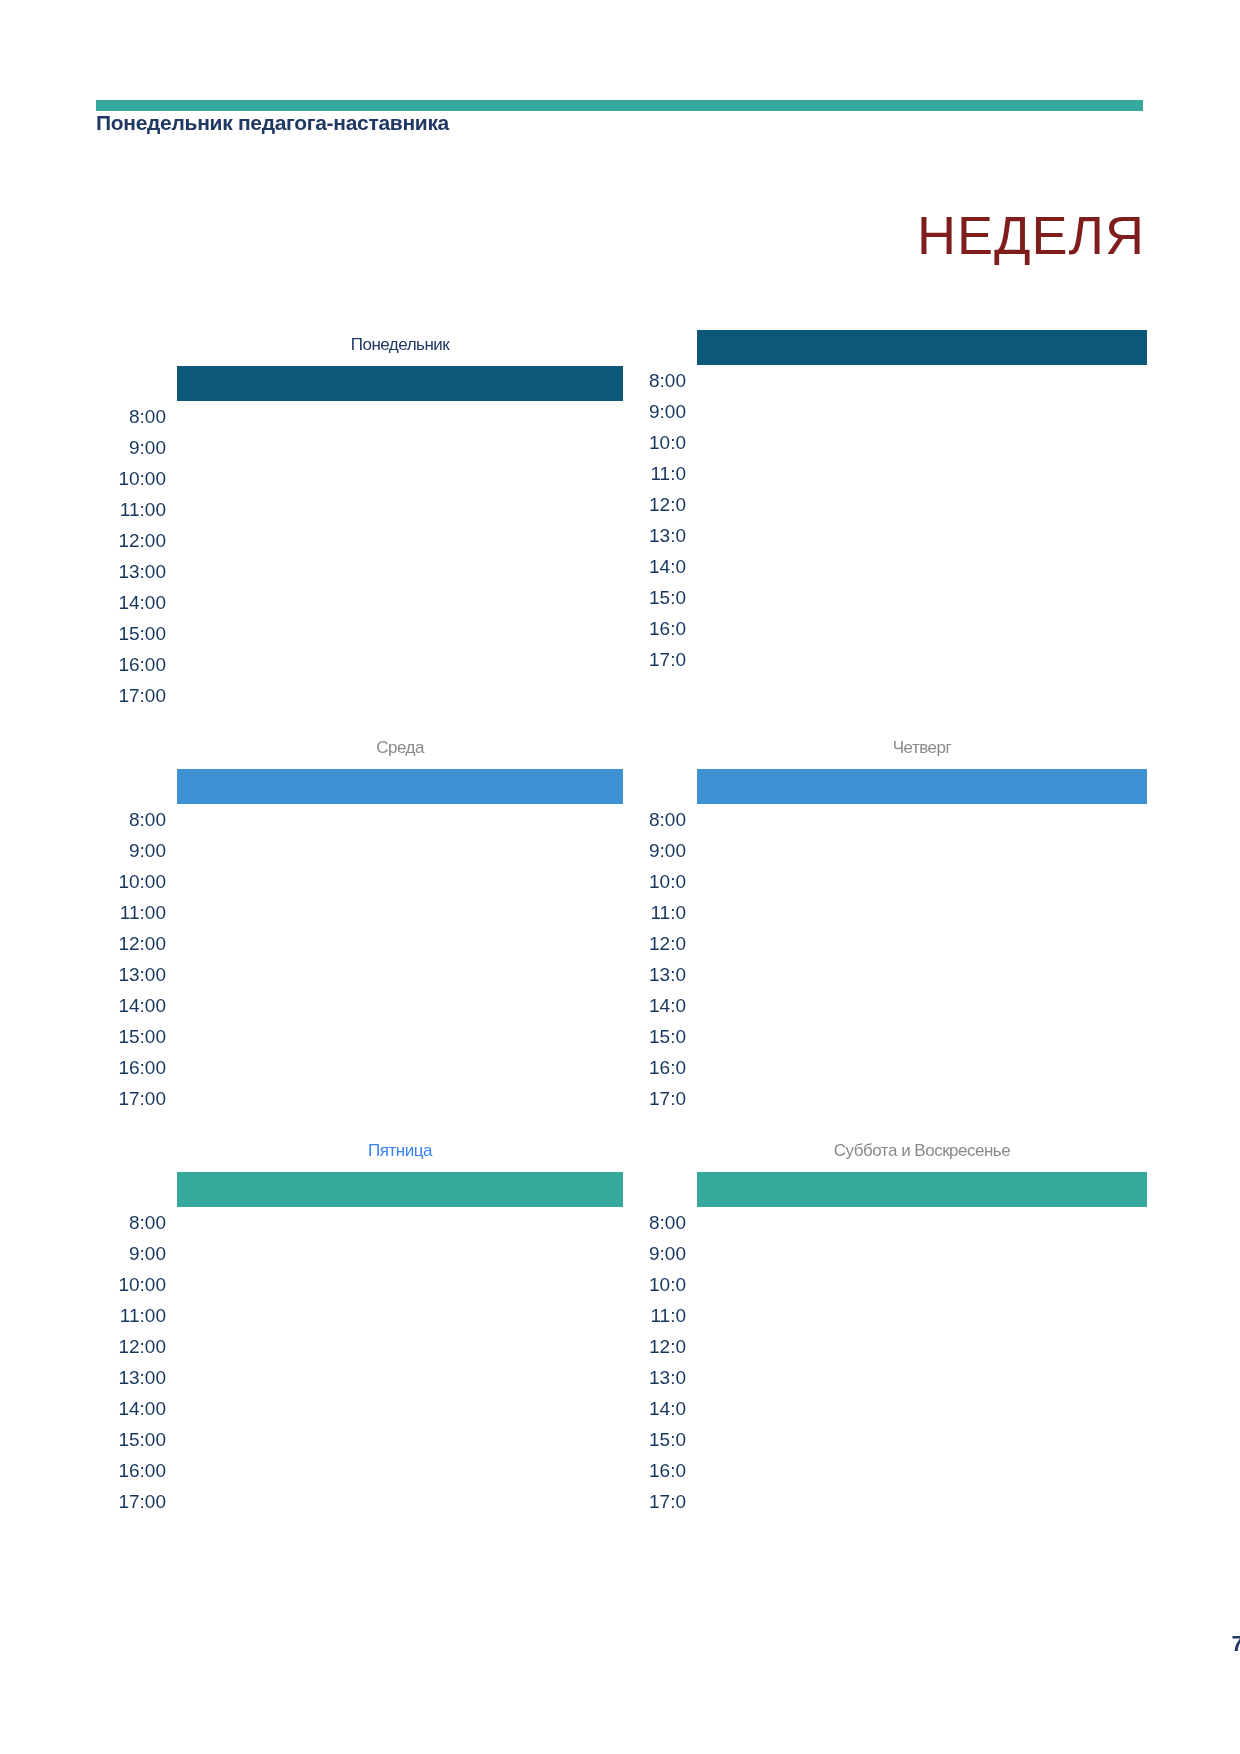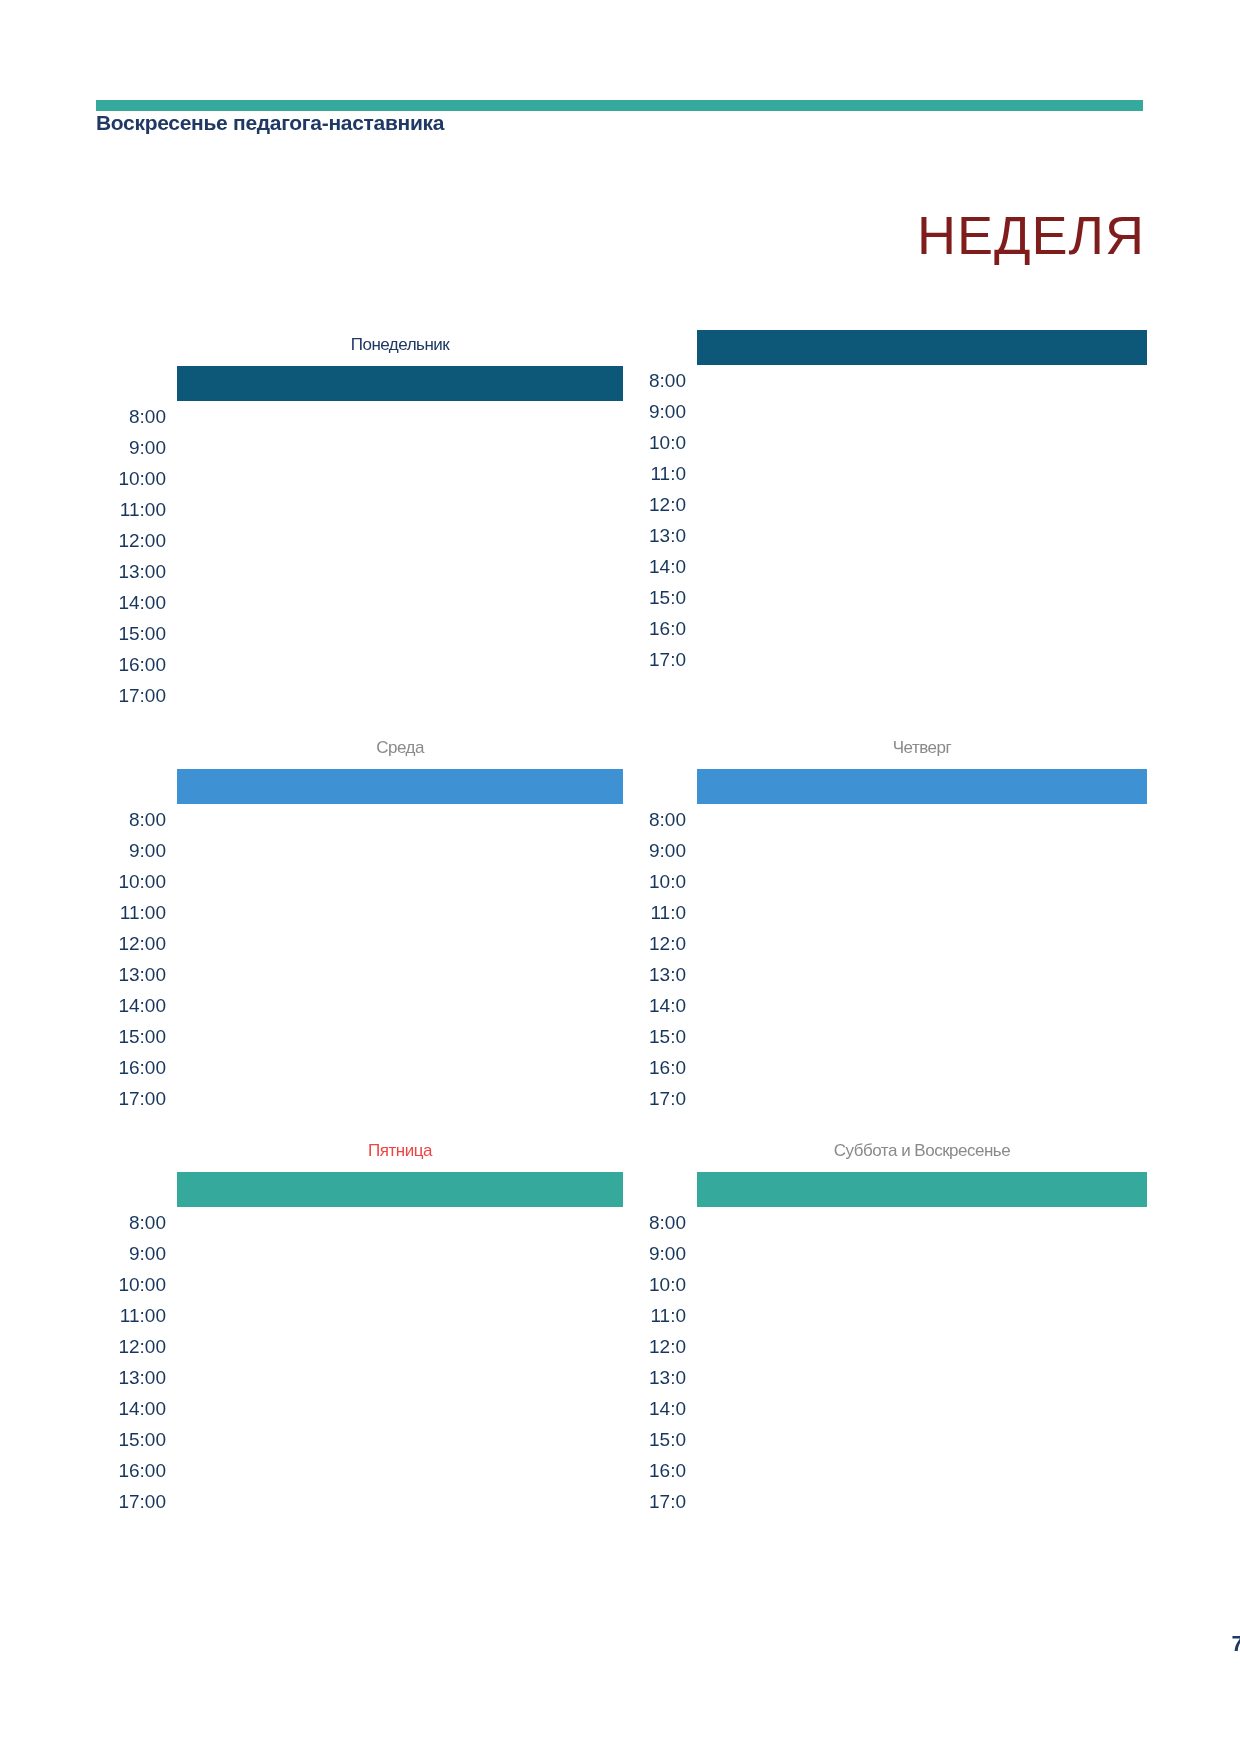--- a/index.html
+++ b/index.html
@@ -84,21 +84,21 @@
     font-size: 22px;
     font-weight: bold;
     margin: 16px;
   }
 </style>
 </head>
 <body>
 
 <div class="top-rule" style="background: rgb(53, 169, 156);"></div>
 
-<h1 class="header-title" style="color: rgb(31, 56, 100);">Воскресенье педагога-наставника</h1>
+<h1 class="header-title" style="color: rgb(31, 56, 100);">Понедельник педагога-наставника</h1>
 
 <h2 class="week-title" style="color: #7f1d1d;">НЕДЕЛЯ</h2>
 
 <div class="days-grid">
   <section class="day-section">
     <div class="day-title" style="color: rgb(31, 56, 100);">Понедельник</div>
     <div class="day-bar" style="background: rgb(13, 88, 120);"></div>
     <div class="day-rows">
         <div class="time-row even">
           <div class="time-label" style="color: rgb(23, 54, 93);">8:00</div>
@@ -277,21 +277,21 @@
           <div class="time-band"></div>
         </div>
         <div class="time-row odd">
           <div class="time-label" style="color: rgb(23, 54, 93);">17:0</div>
           <div class="time-band"></div>
         </div>
       </div>
   </section>
 
   <section class="day-section">
-    <div class="day-title" style="color: #ef4444;">Пятница</div>
+    <div class="day-title" style="color: #3b82f6;">Пятница</div>
     <div class="day-bar" style="background: rgb(53, 169, 156);"></div>
     <div class="day-rows">
         <div class="time-row even">
           <div class="time-label" style="color: rgb(23, 54, 93);">8:00</div>
           <div class="time-band"></div>
         </div>
         <div class="time-row odd">
           <div class="time-label" style="color: rgb(23, 54, 93);">9:00</div>
           <div class="time-band"></div>
         </div>

